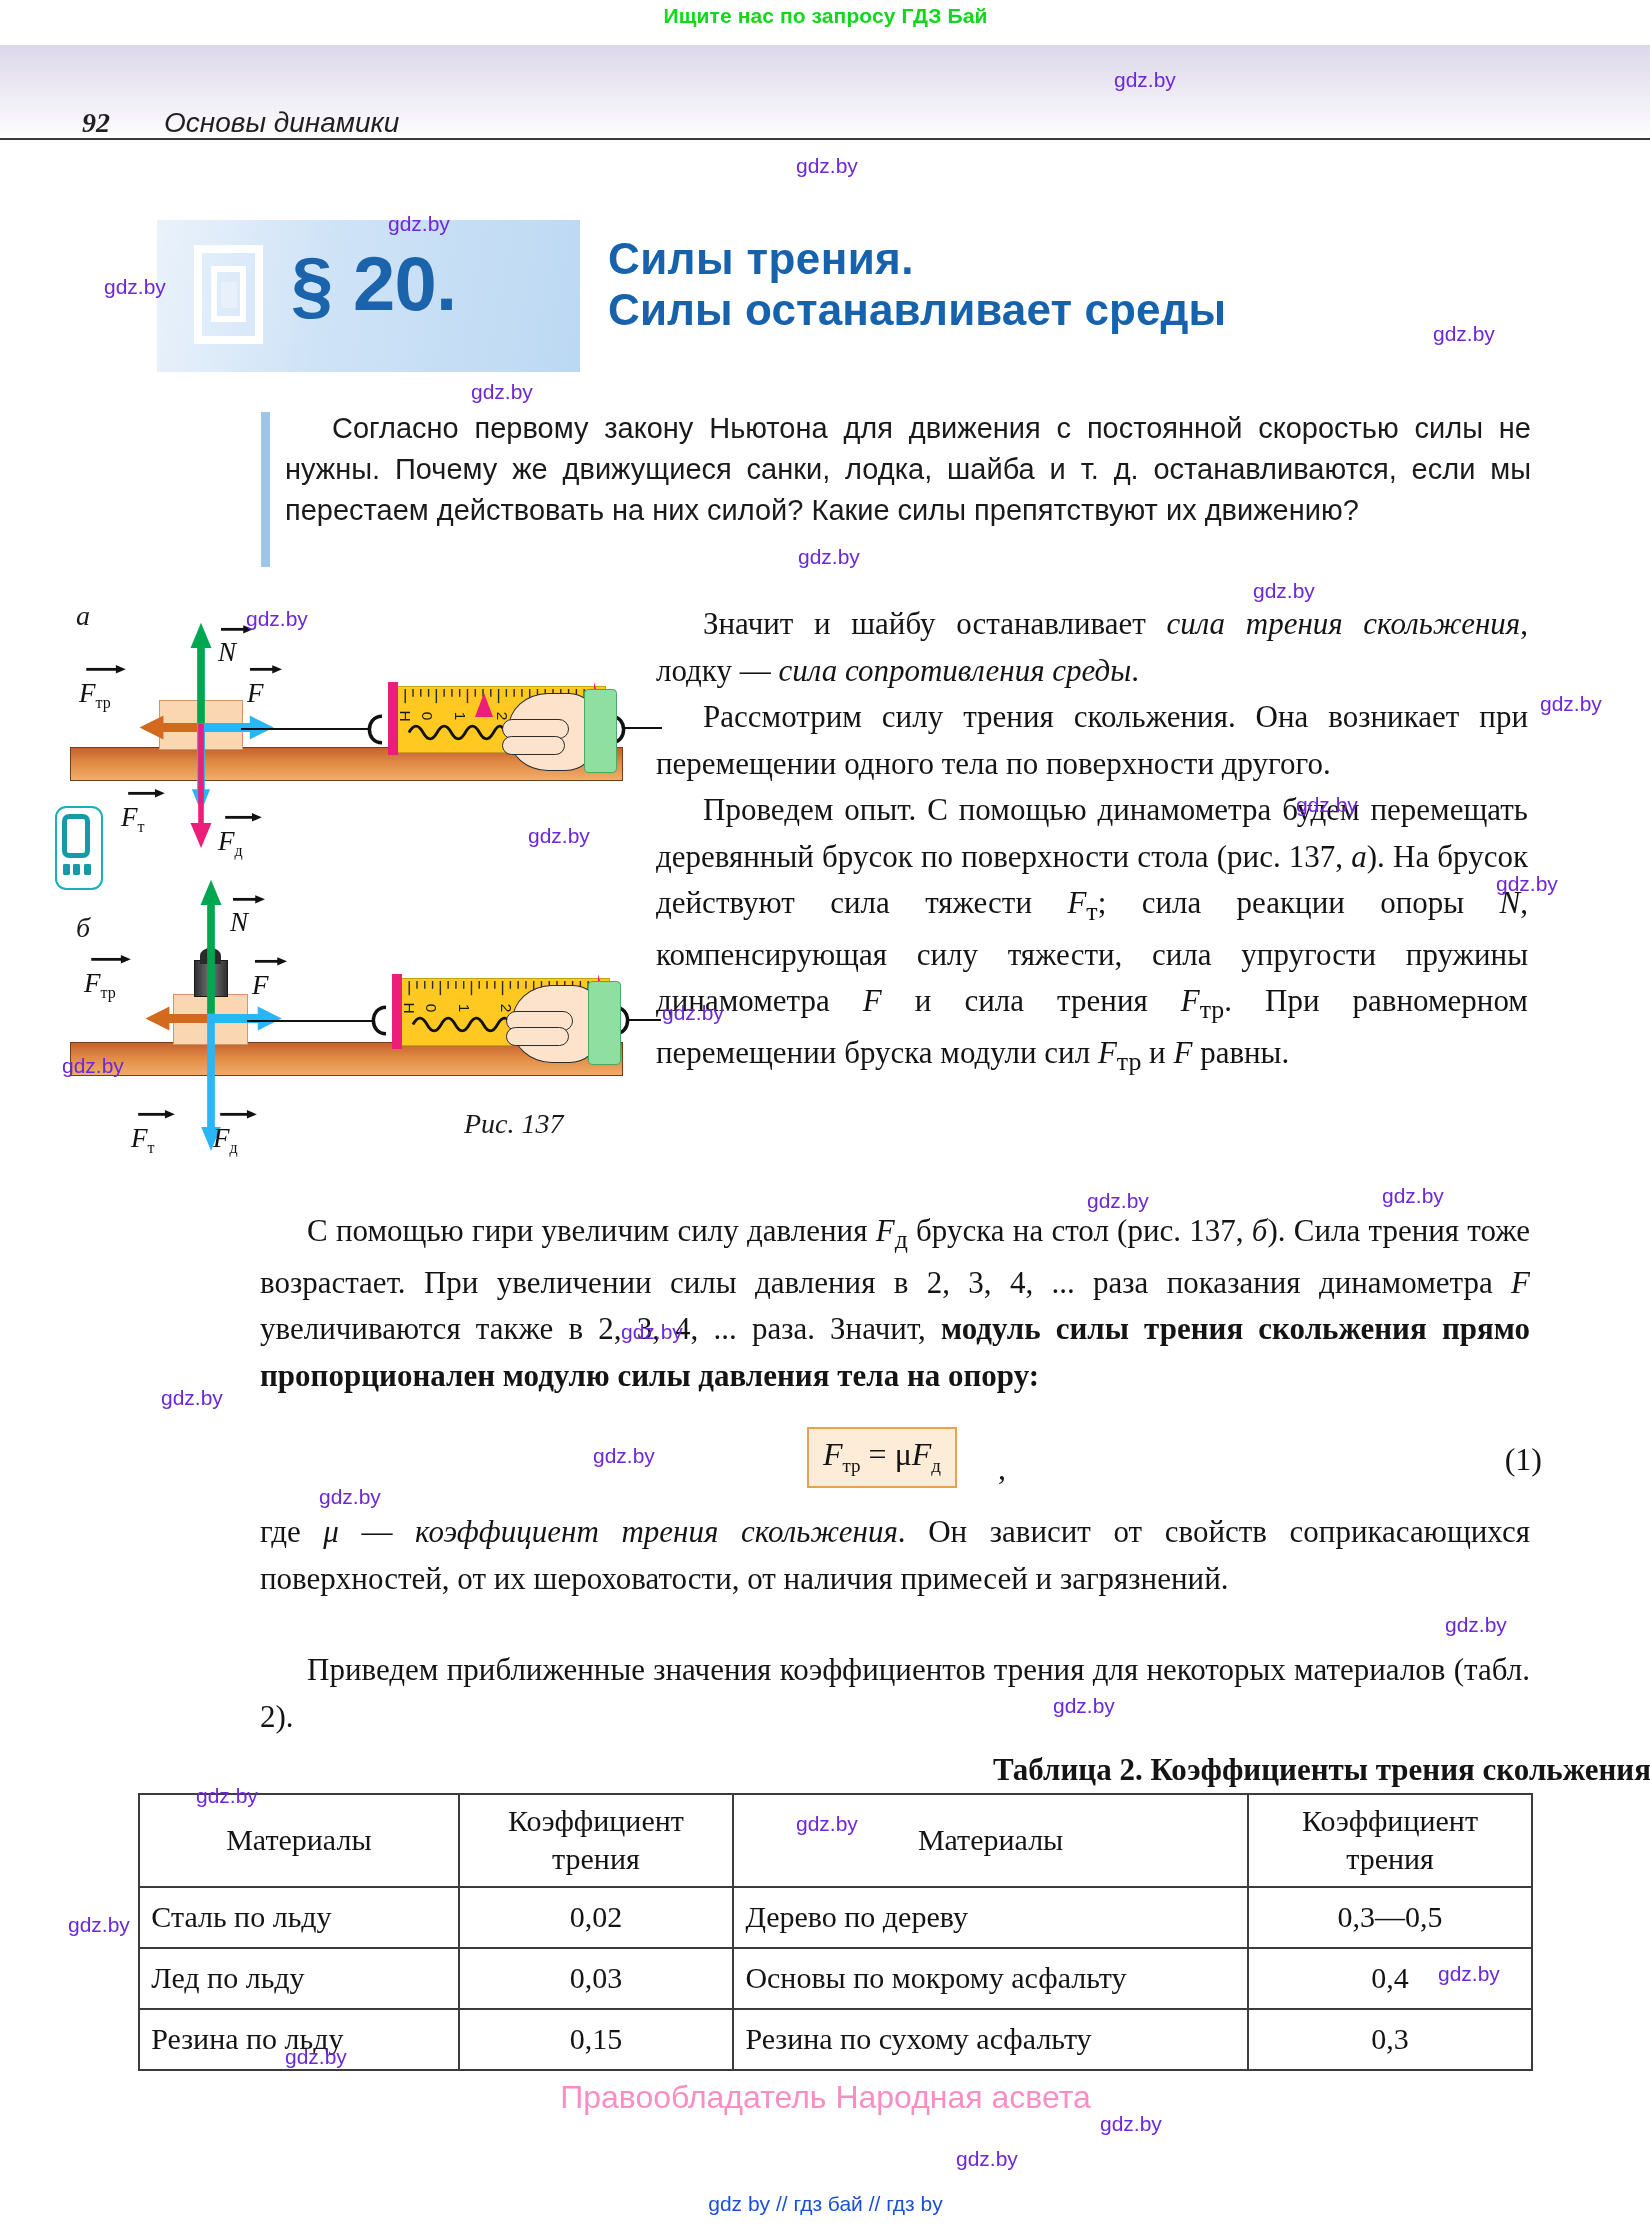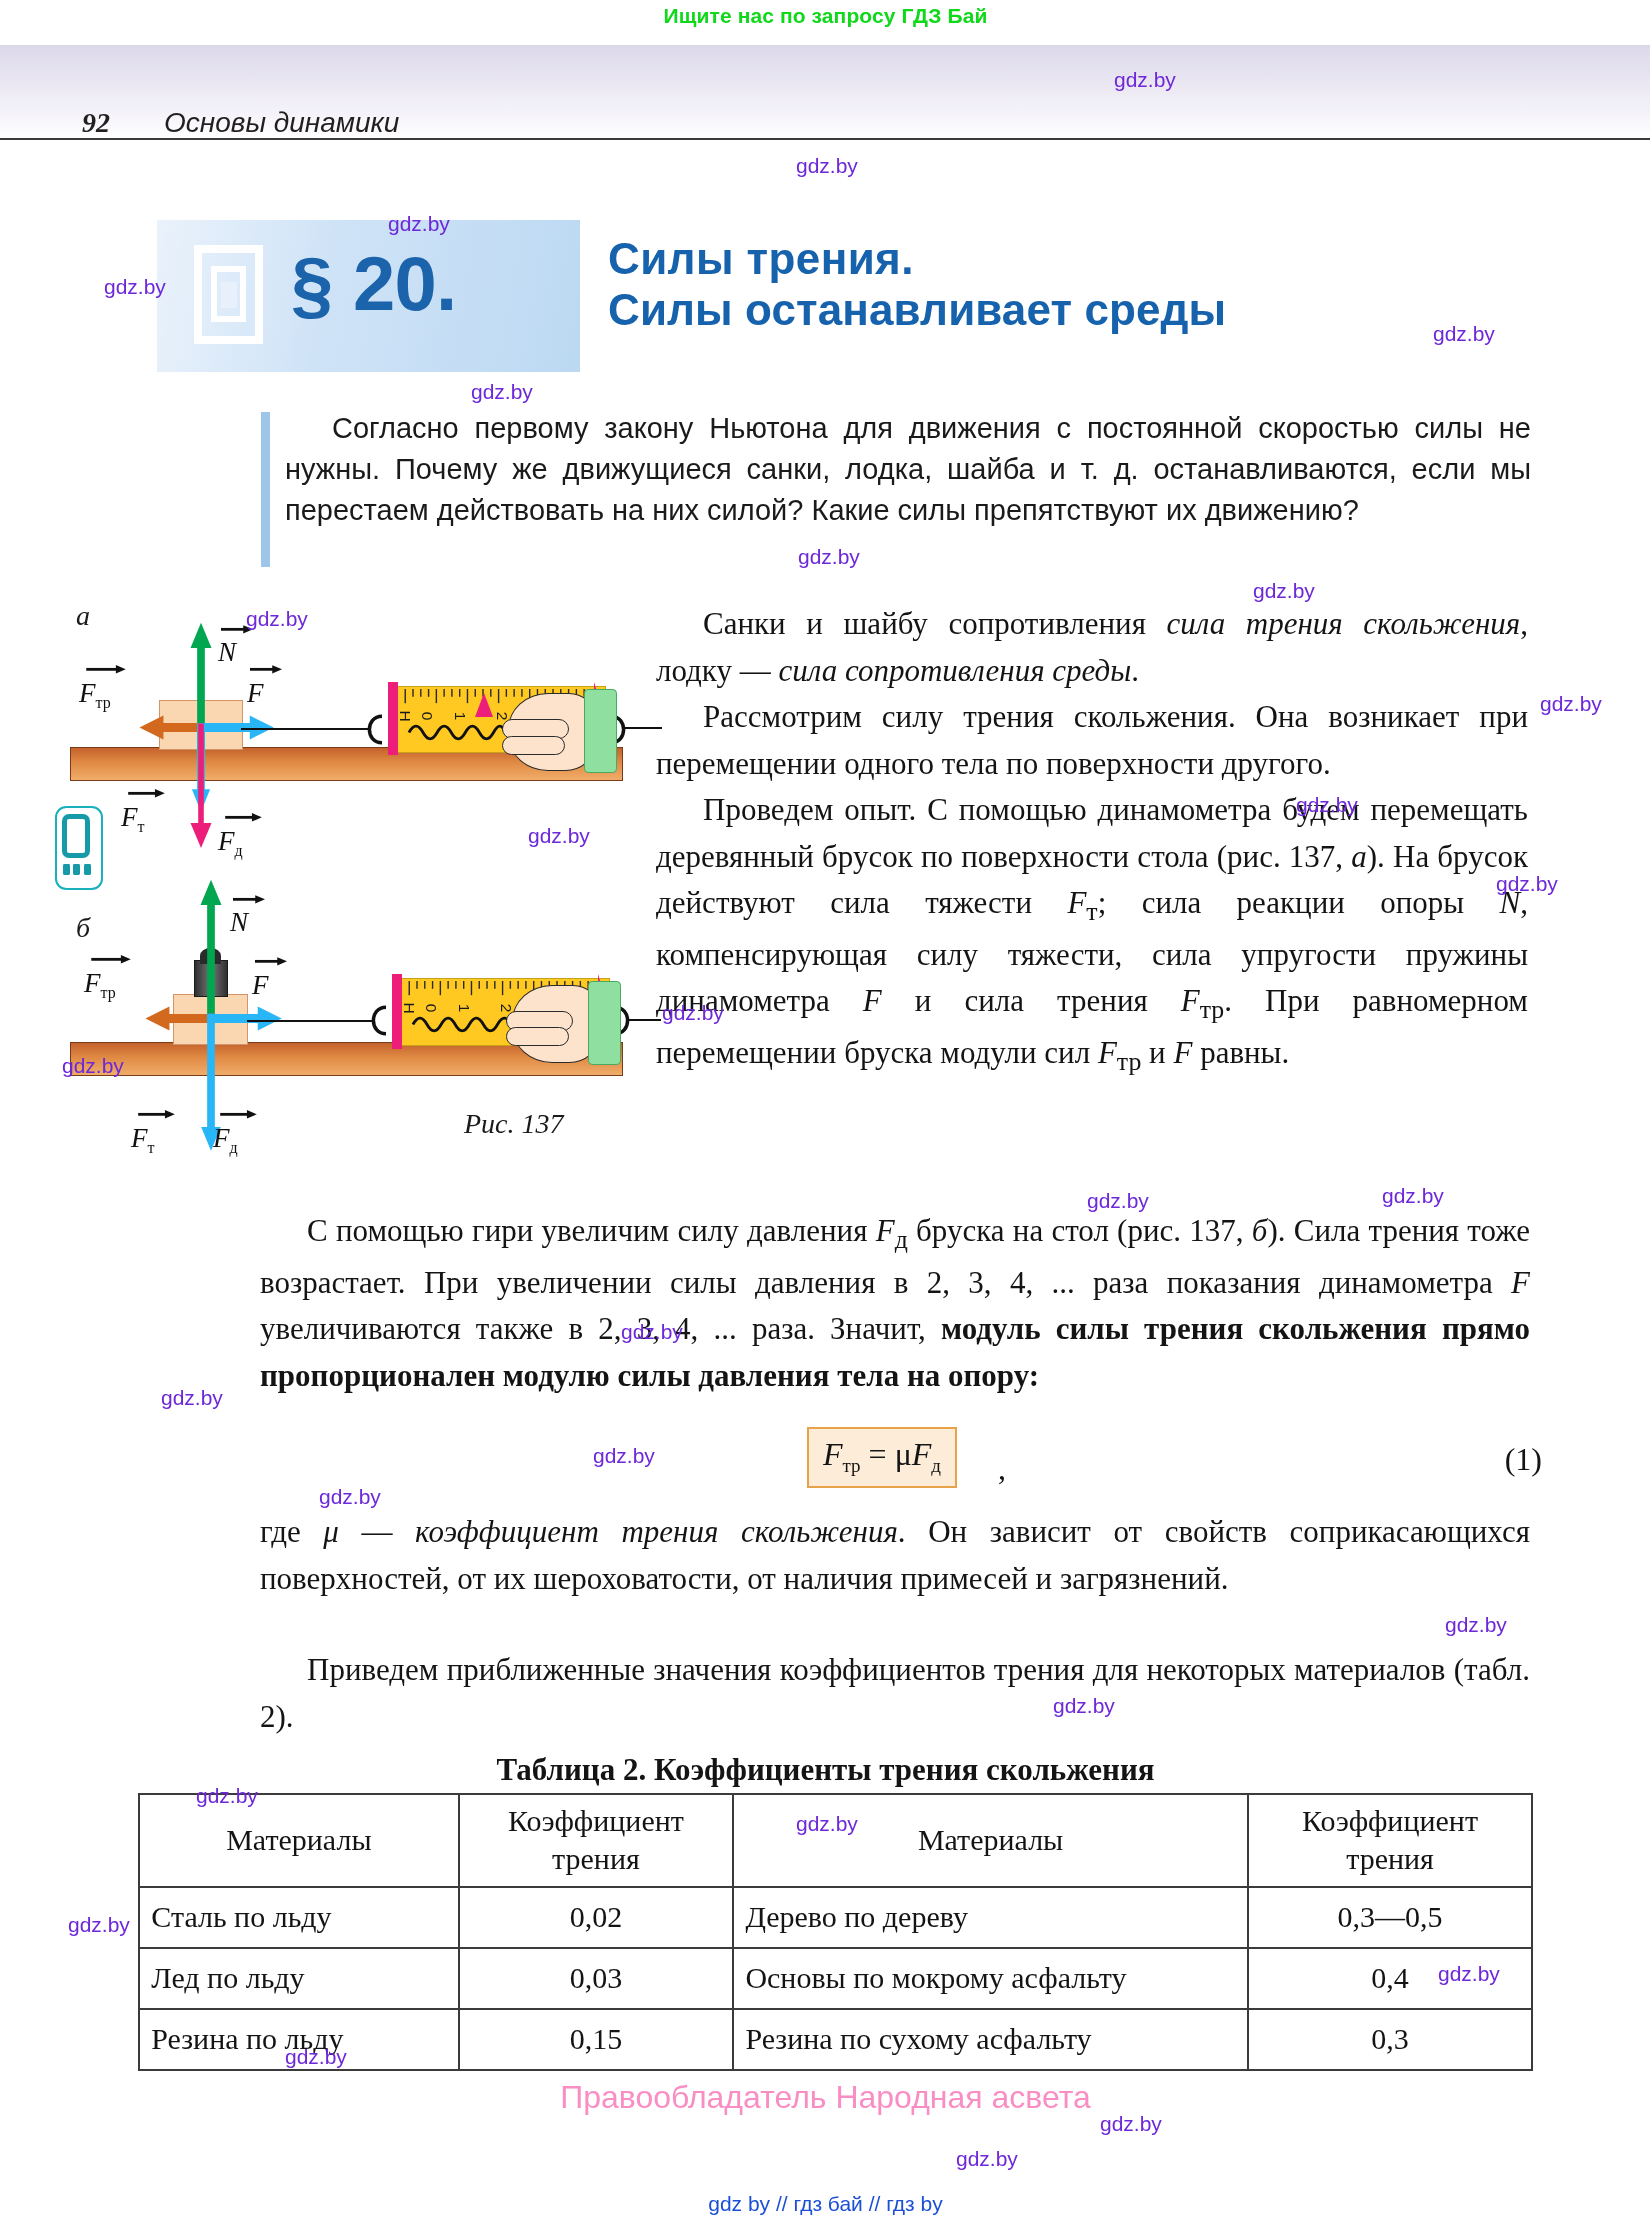--- a/index.html
+++ b/index.html
@@ -134,21 +134,21 @@
     position:absolute;left:726px;top:22.6px;
     font-family:"Liberation Serif",serif;font-size:32px;color:#141414;
   }
   .formula-num{
     position:absolute;right:0;top:14px;
     font-family:"Liberation Serif",serif;font-size:32px;color:#141414;
   }
 
   
   .tblcap{
-    position:absolute;left:0;top:1752px;width:1651px;text-align:center;
+    position:absolute;left:0;top:1752px;width:1651px;text-align:right;
     font-family:"Liberation Serif",serif;font-weight:700;font-size:31px;color:#141414;
   }
   table.coef{
     position:absolute;left:138px;top:1793px;width:1395px;
     border-collapse:collapse;font-family:"Liberation Serif",serif;font-size:30px;color:#141414;
   }
   table.coef th,table.coef td{border:2.1px solid #3b3b3b;padding:7px 11.3px;}
   table.coef th{font-weight:400;text-align:center;line-height:1.28;height:75px;vertical-align:middle;}
   table.coef td{height:45px;}
   .c-mat{width:318px;text-align:left;}
@@ -466,21 +466,21 @@
   <div class="phone">
     <div class="scr"></div>
     <div class="btns">
         <i></i>
         <i></i>
         <i></i>
       </div>
   </div>
 
   <div class="rcol">
-    <p><span>Санки и шайбу сопротивления </span><i>сила трения скольжения</i><span>, лодку — </span><i>сила сопротивления среды</i><span>.</span></p>
+    <p><span>Значит и шайбу останавливает </span><i>сила трения скольжения</i><span>, лодку — </span><i>сила сопротивления среды</i><span>.</span></p>
     <p>Рассмотрим силу трения скольжения. Она возникает при перемещении одного тела по поверхности другого.</p>
     <p><span>Проведем опыт. С помощью динамометра будем перемещать деревянный брусок по поверхности стола (рис. 137, </span><i>а</i><span>). На брусок действуют сила тяжести </span><i>F</i><sub>т</sub><span>; сила реакции опоры </span><i>N</i><span>, компенсирующая силу тяжести, сила упругости пружины динамометра </span><i>F</i><span> и сила трения </span><i>F</i><sub>тр</sub><span>. При равномерном перемещении бруска модули сил </span><i>F</i><sub>тр</sub><span> и </span><i>F</i><span> равны.</span></p>
   </div>
 
   <div class="fw p-gire">
     <p><span>С помощью гири увеличим силу давления </span><i>F</i><sub>д</sub><span> бруска на стол (рис. 137, </span><i>б</i><span>). Сила трения тоже возрастает. При увеличении силы давления в 2, 3, 4, ... раза показания динамометра </span><i>F</i><span> увеличиваются также в 2, 3, 4, ... раза. Значит, </span><b>модуль силы трения скольжения прямо пропорционален модулю силы давления тела на опору:</b></p>
   </div>
 
   <div class="formula-row">
     <div class="formula-box"><i>F</i><sub>тр</sub><span style="font-style:normal"> = μ</span><i>F</i><sub>д</sub></div>

